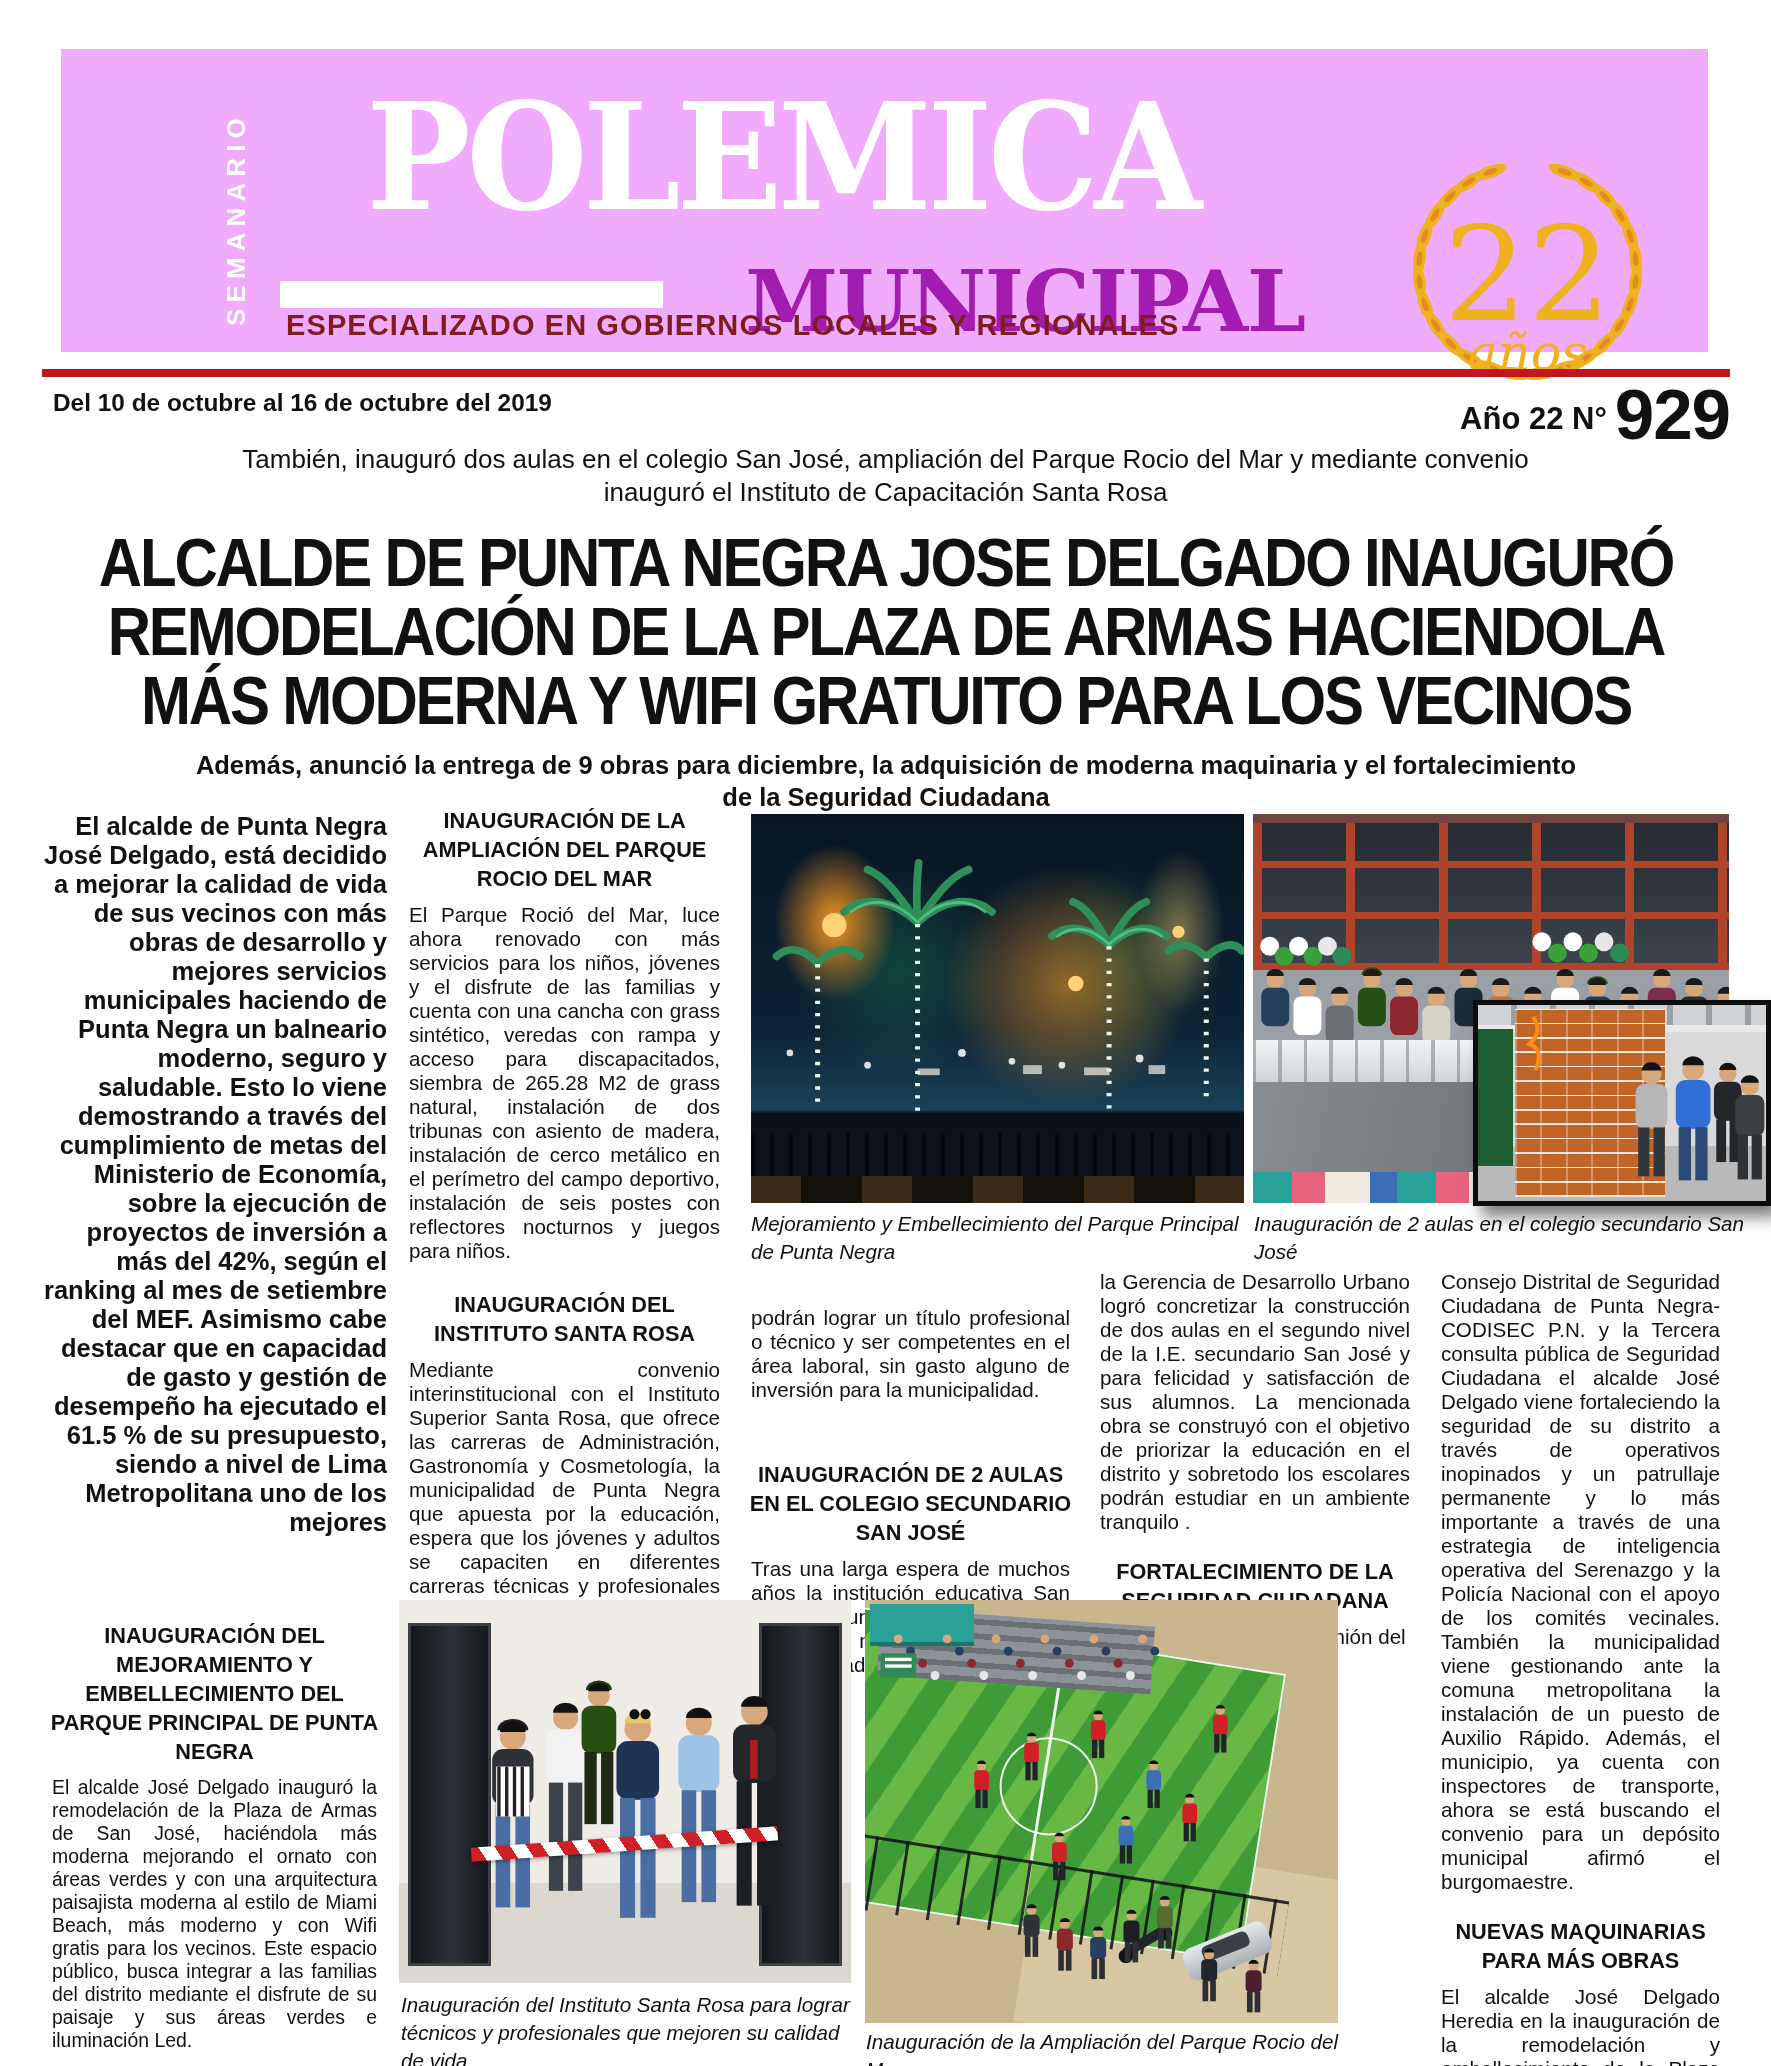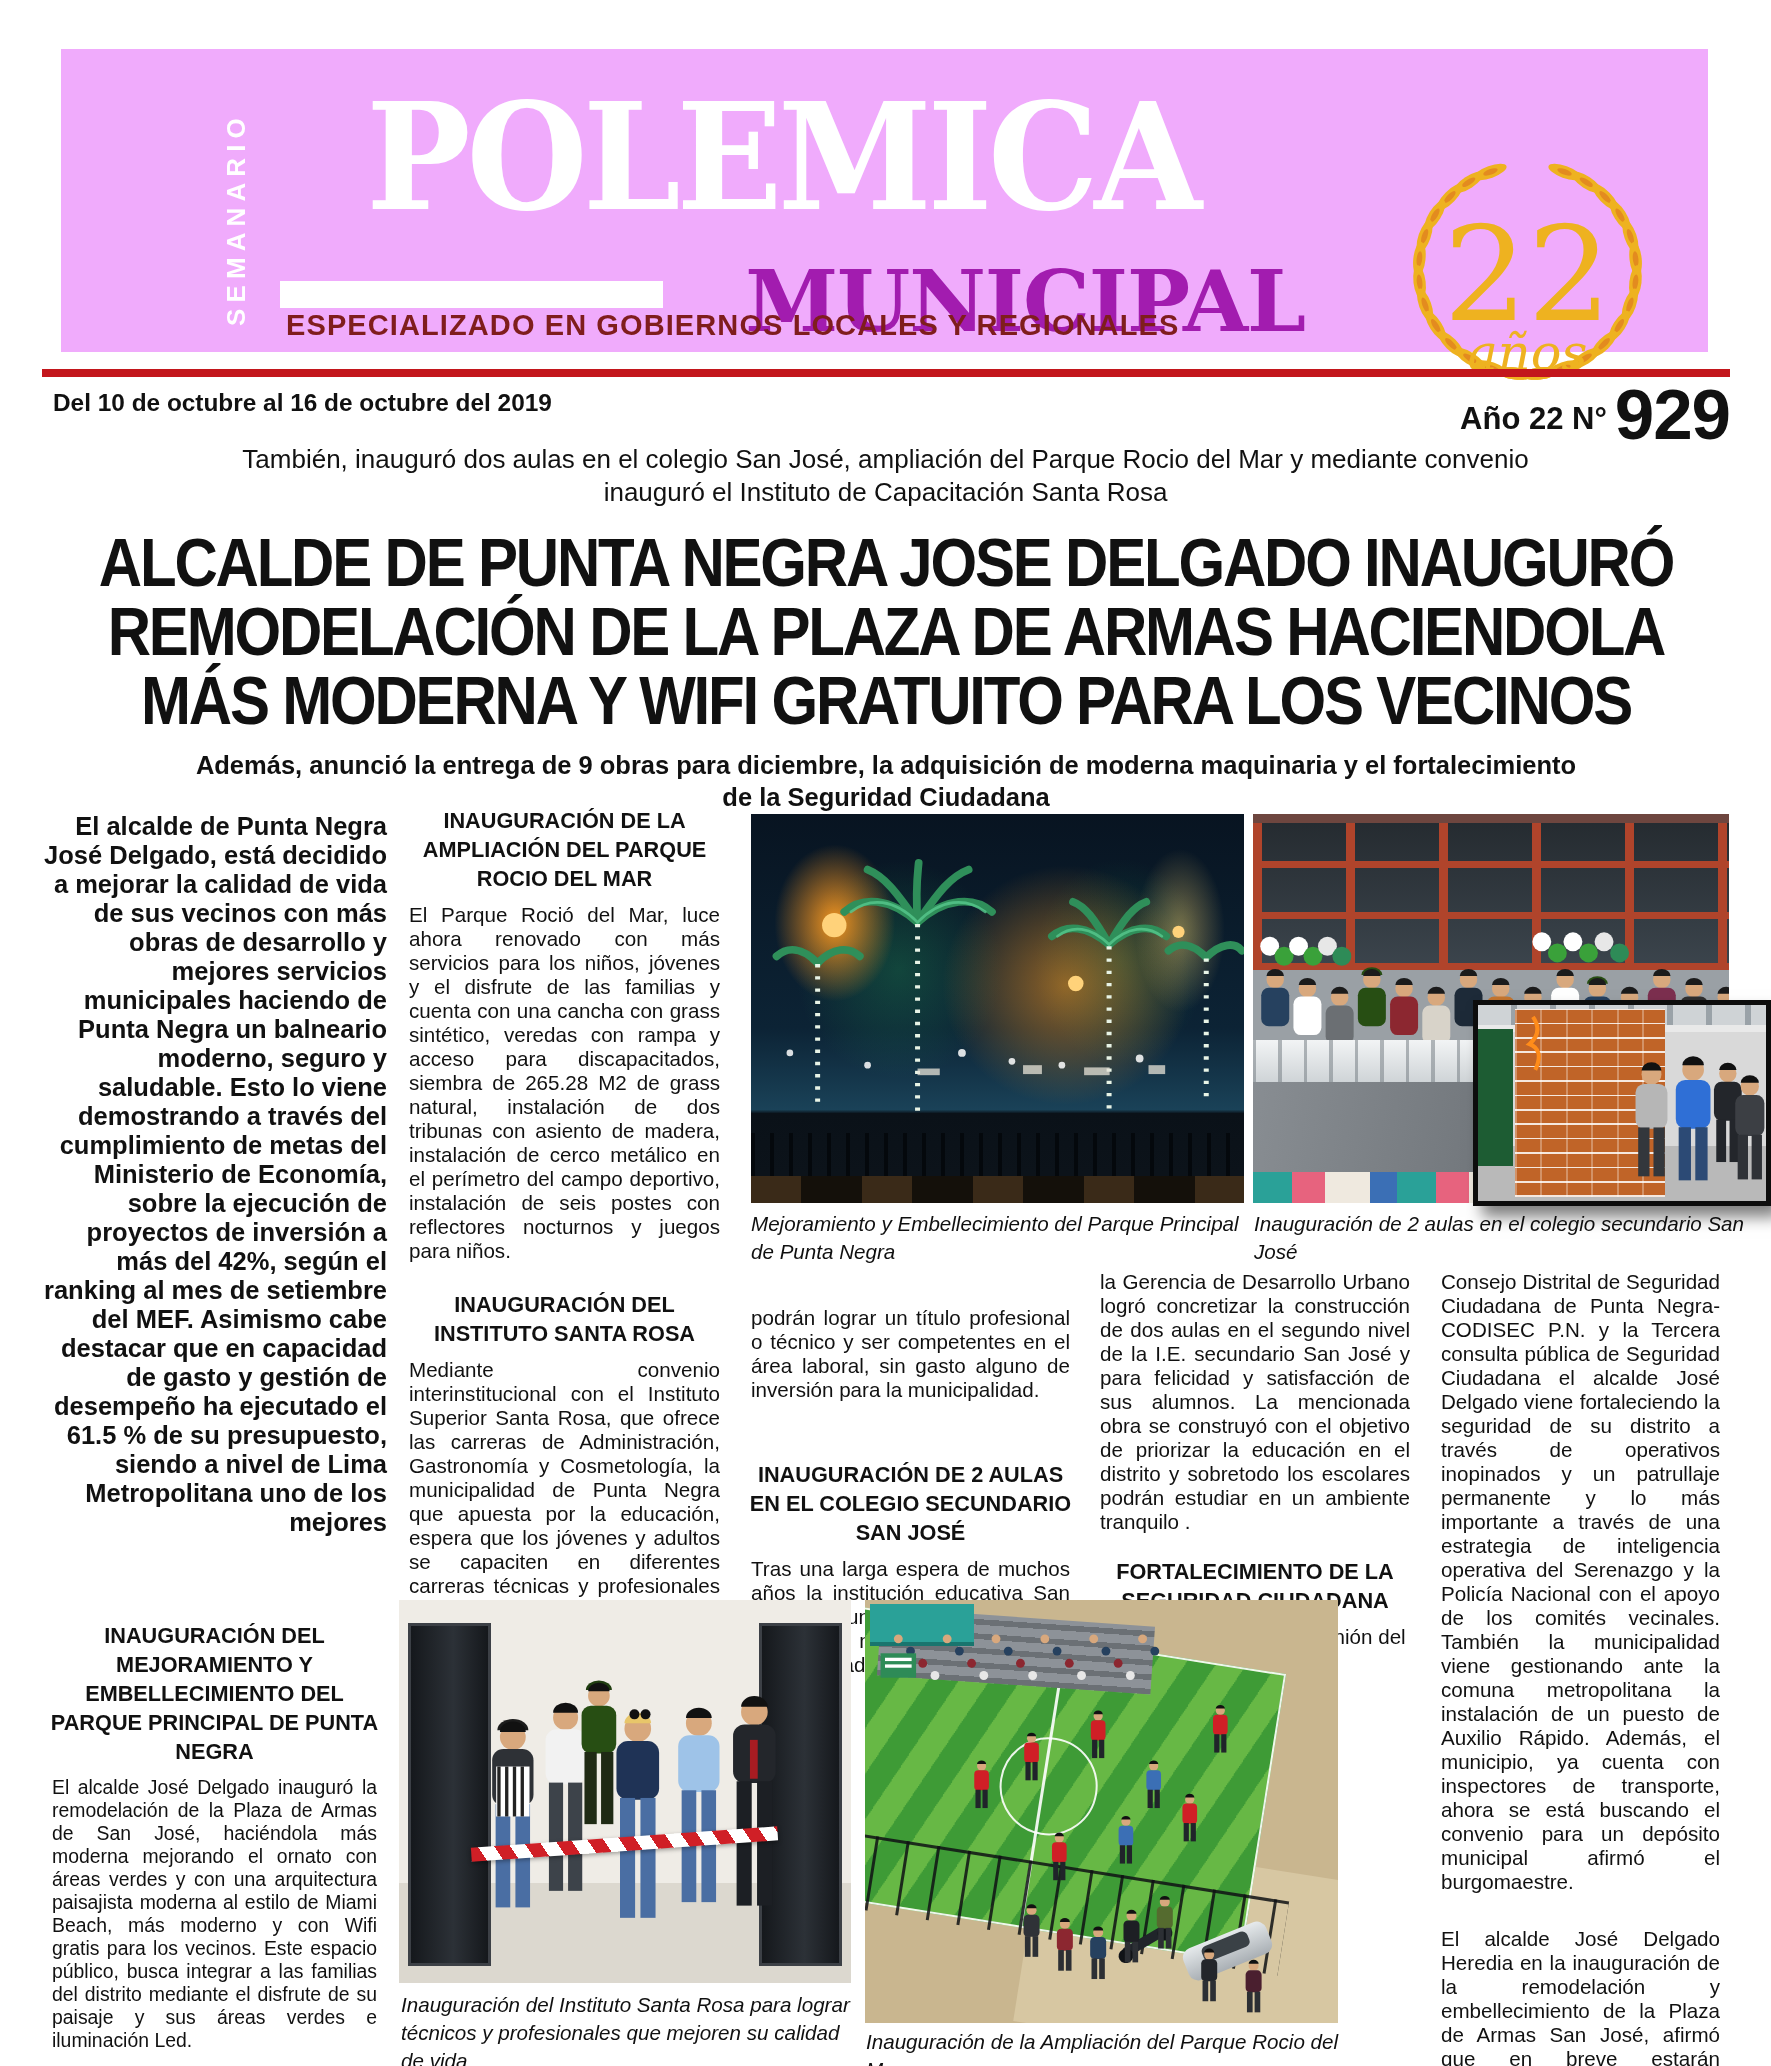--- a/index.html
+++ b/index.html
@@ -264,20 +264,21 @@
   <div class="col" id="col4">
     <p class="bodytxt">la Gerencia de Desarrollo Urbano logró concretizar la construcción de dos aulas en el segundo nivel de la I.E. secundario San José y para felicidad y satisfacción de sus alumnos. La mencionada obra se construyó con el objetivo de priorizar la educación en el distrito y sobretodo los escolares podrán estudiar en un ambiente tranquilo .</p>
     <div class="gap24"></div>
     <h2 class="sechead">FORTALECIMIENTO DE LA SEGURIDAD CIUDADANA</h2>
     <p class="bodytxt">A través de la novena reunión del</p>
   </div>
 
   <div class="col" id="col5">
     <p class="bodytxt">Consejo Distrital de Seguridad Ciudadana de Punta Negra- CODISEC P.N. y la Tercera consulta pública de Seguridad Ciudadana el alcalde José Delgado viene fortaleciendo la seguridad de su distrito a través de operativos inopinados y un patrullaje permanente y lo más importante a través de una estrategia de inteligencia operativa del Serenazgo y la Policía Nacional con el apoyo de los comités vecinales. También la municipalidad viene gestionando ante la comuna metropolitana la instalación de un puesto de Auxilio Rápido. Además, el municipio, ya cuenta con inspectores de transporte, ahora se está buscando el convenio para un depósito municipal afirmó el burgomaestre.</p>
     <div class="gap24"></div>
+    <h2 class="sechead">NUEVAS MAQUINARIAS PARA MÁS OBRAS</h2>
     <p class="bodytxt">El alcalde José Delgado Heredia en la inauguración de la remodelación y embellecimiento de la Plaza de Armas San José, afirmó que en breve estarán adquiriendo nuevas maquinarias para ejecutar más obras y mejorar los servicios municipales, asimismo ha indicado que se vienen 9 obras descentralizadas que serán inauguradas en el mes de diciembre de este año.</p>
 
   </div>
 
   <div class="photo" id="ph-night">
     <svg viewBox="0 0 888 700" preserveAspectRatio="none">
       <g stroke="#2f8f5a" stroke-width="14" fill="none" stroke-linecap="round">
         <path d="M300,195 C250,150 200,148 168,176"></path>
           <path d="M300,195 C350,150 402,148 434,176"></path>
         <path d="M300,195 C262,140 240,112 210,100"></path>

